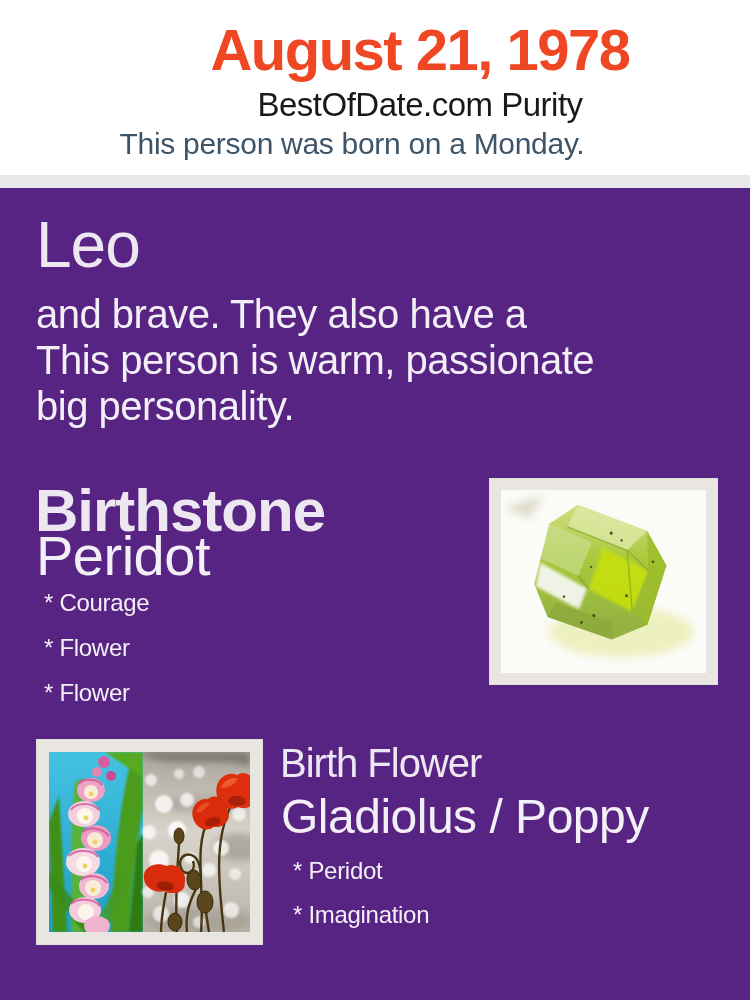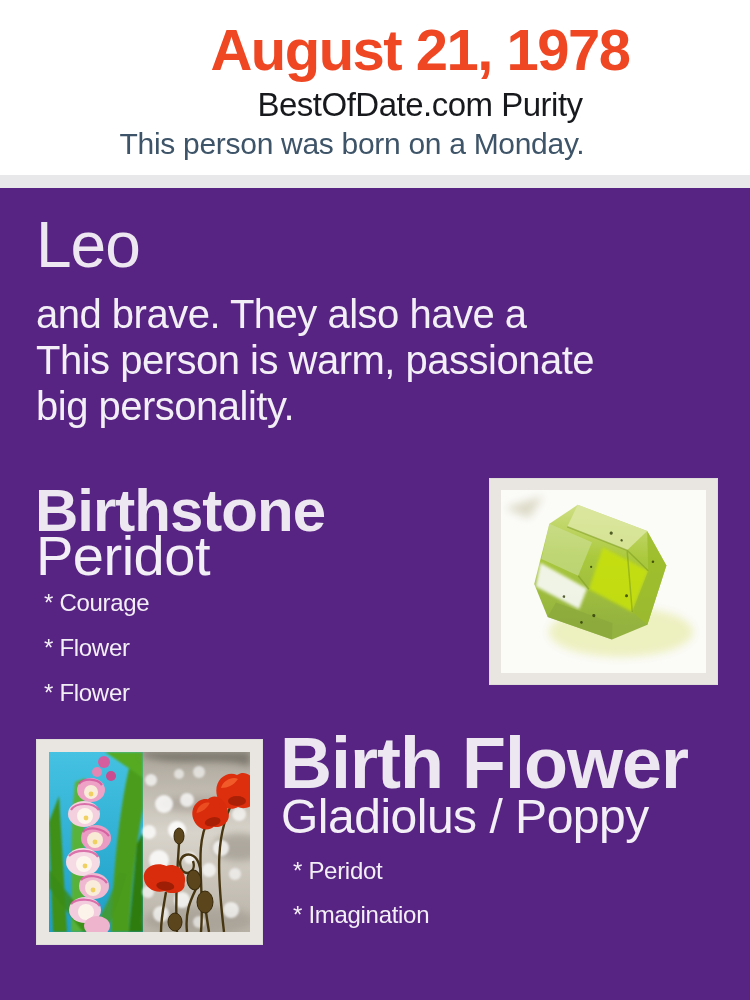--- a/index.html
+++ b/index.html
@@ -22,21 +22,21 @@
     font-size:30px; letter-spacing:-0.3px; color:var(--weekday-slate,#3e5468);
   }
   .divider { position:absolute; top:175px; left:0; width:750px; height:13px; background:var(--divider-gray,#e8e7ea); }
   .panel { position:absolute; top:188px; left:0; width:750px; height:812px; background:var(--purple-bg,#582483); }
   .panel > div, .panel > .photo { position:absolute; }
   .sign { top:25px; left:36px; font-size:64px; line-height:64px; font-weight:400; letter-spacing:-1px; color:var(--light-heading,#ece7f0); }
   .desc { top:103px; left:36px; font-size:40px; line-height:46px; letter-spacing:-0.5px; color:var(--light-text,#f3eff6); }
   .bs-heading { top:276px; left:35px; font-size:60px; line-height:62px; font-weight:700; letter-spacing:-1px; color:var(--light-heading,#ece7f0);margin-top:16px; }
   .bs-name { top:345px; left:36px; font-size:56px; line-height:46px; letter-spacing:-0.5px; color:var(--light-text,#f3eff6); }
   .bs-traits { top:392px; left:36px; }
-  .bf-heading { top:544px; left:280px; font-size:72px; line-height:62px; font-weight:700; letter-spacing:-1px; color:var(--light-heading,#ece7f0); }
+  .bf-heading { top:544px; left:280px; font-size:40px; line-height:62px; font-weight:400; letter-spacing:-1px; color:var(--light-heading,#ece7f0); }
   .bf-name { top:606px; left:281px; font-size:48px; line-height:46px; letter-spacing:-0.5px; color:var(--light-text,#f3eff6); }
   .bf-traits { top:661px; left:285px; }
   .trait { font-size:24px; line-height:45px; letter-spacing:-0.3px; color:var(--light-text,#f3eff6);margin-left:8px; }
   .bf-traits .trait { line-height:44px; }
   .photo {
     background:var(--frame-offwhite,#e9e6e2); box-sizing:border-box;
     box-shadow:0 0 0 1px rgba(0,0,0,0.04) inset;
   }
   .peridot-frame { top:290px; left:489px; width:229px; height:207px; padding:12px; }
   .flower-frame  { top:551px; left:36px;  width:227px; height:206px; padding:13px; }

